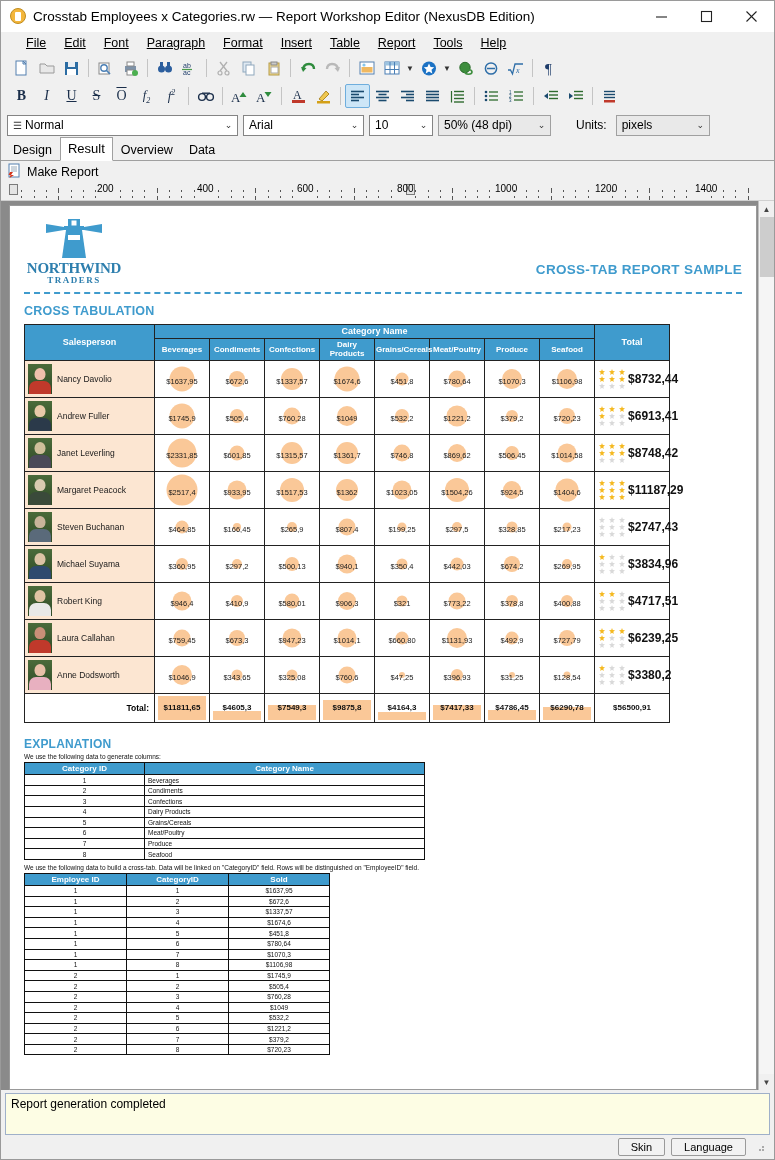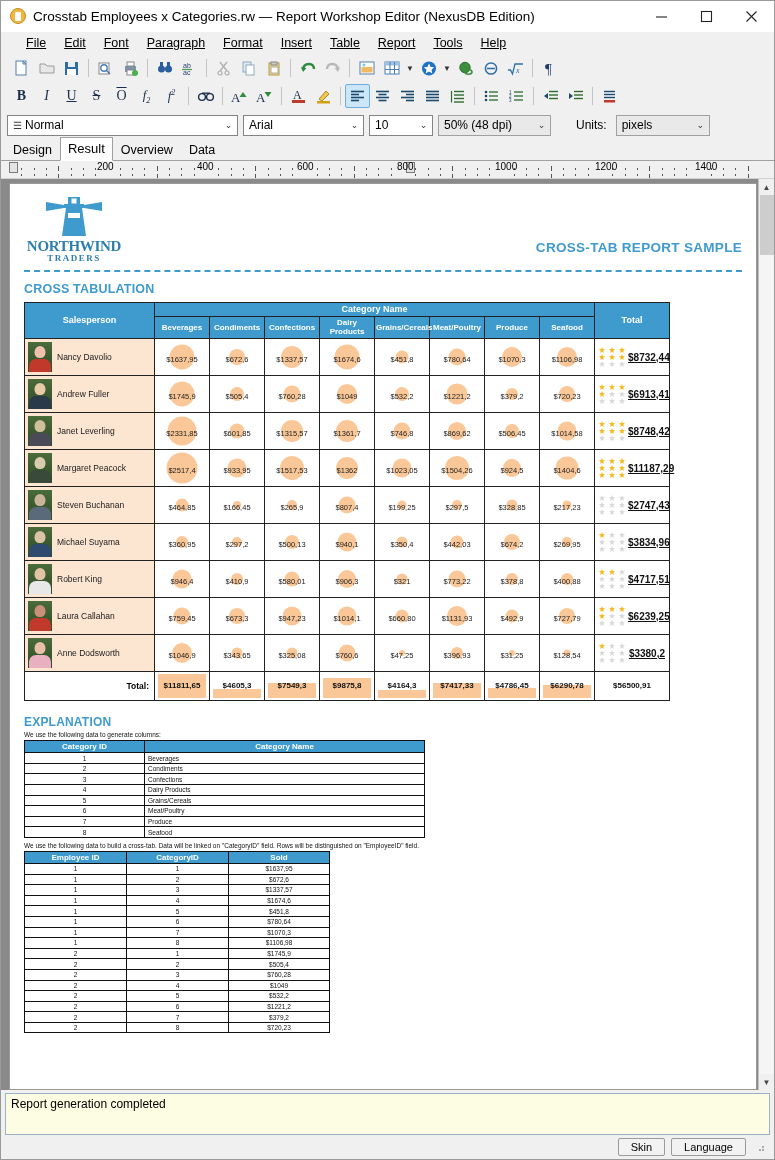--- a/index.html
+++ b/index.html
@@ -194,21 +194,21 @@
   .total-cell {
     background: #fff; height: 36px; position: relative; padding: 0 4px;
   }
   .total-inner { display: flex; align-items: center; height: 36px; }
   .dots { display: grid; grid-template-columns: repeat(3, 9px); gap: 1px; }
   .dot { width: 6px; height: 6px; }
   .dot.on { color: #f5b921; }
   .dot.off { color: #d6d6d6; }
   .dot svg { display: block; }
   .total-val {
-    margin-left: auto; font-size: 10px; font-weight: bold; color: #111; text-decoration: underline;
+    margin-left: auto; font-size: 12px; font-weight: bold; color: #111;
   }
   .trow td { height: 28px; background: #fff; }
   .trow .lbl-td { text-align: right; padding-right: 5px; font-size: 8.5px; font-weight: bold; }
   .trow .bar-td { position: relative; text-align: center; }
   .bar {
     position: absolute; left: 3px; right: 3px; bottom: 2px;
     background: #fac898;
   }
   .bar-txt { position: relative; z-index: 2; font-size: 8px; font-weight: bold; color:#111; line-height: 28px;}
   .grand { text-align: center; font-size: 8px; font-weight: bold; color: #111; line-height:28px;}
@@ -596,20 +596,32 @@
     </div>
   </div>
 
   <div class="tabstrip">
     <div class="tab">Design</div>
     <div class="tab selected">Result</div>
     <div class="tab">Overview</div>
     <div class="tab">Data</div>
   </div>
 
+  <div class="makebar">
+    <span>
+      <svg width="15" height="15">
+          <rect x="2" y="1" width="10" height="13" fill="#fff" stroke="#5580b0"></rect>
+          <line x1="4" y1="4" x2="10" y2="4" stroke="#9ab"></line>
+          <line x1="4" y1="6" x2="10" y2="6" stroke="#9ab"></line>
+          <line x1="4" y1="8" x2="10" y2="8" stroke="#9ab"></line>
+          <path d="M3 9 L6 9 L4 12 L7 12 L2.5 15 L3.5 12 L1.5 12 Z" fill="#d4351c"></path>
+        </svg>
+    </span>
+    <span class="lbl">Make Report</span>
+  </div>
 
   <div class="ruler">
     <div class="ruler-marker" style="left:8px"></div>
     <div class="ruler-marker" style="left:405px"></div>
     <div id="ruler-ticks">
         <i class="rt" style="left:20.3px;top:6.5px;width:1px;height:2px"></i>
         <i class="rt" style="left:20.3px;top:13px;width:1px;height:2px"></i>
         <i class="rt" style="left:32.6px;top:6.5px;width:1px;height:2px"></i>
         <i class="rt" style="left:32.6px;top:13px;width:1px;height:2px"></i>
         <i class="rt" style="left:44.9px;top:6.5px;width:1px;height:2px"></i>

